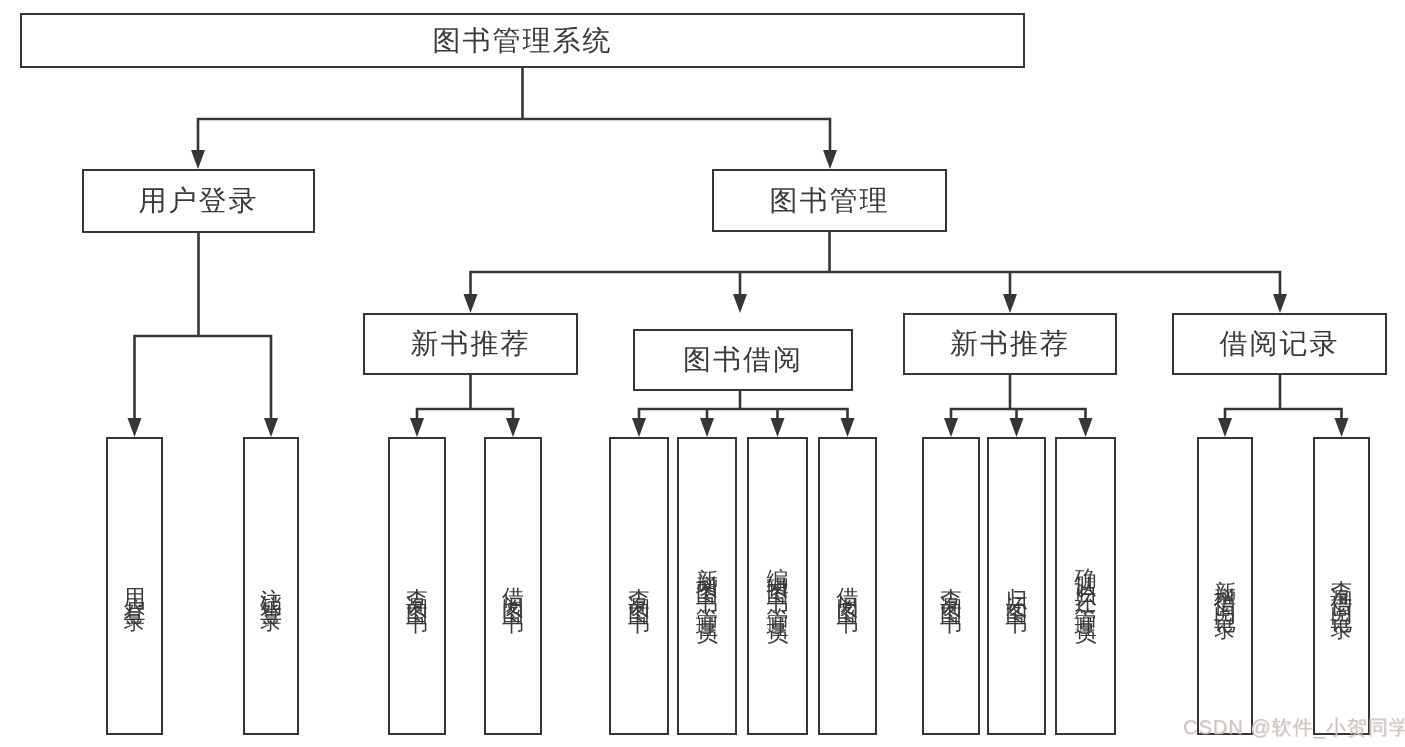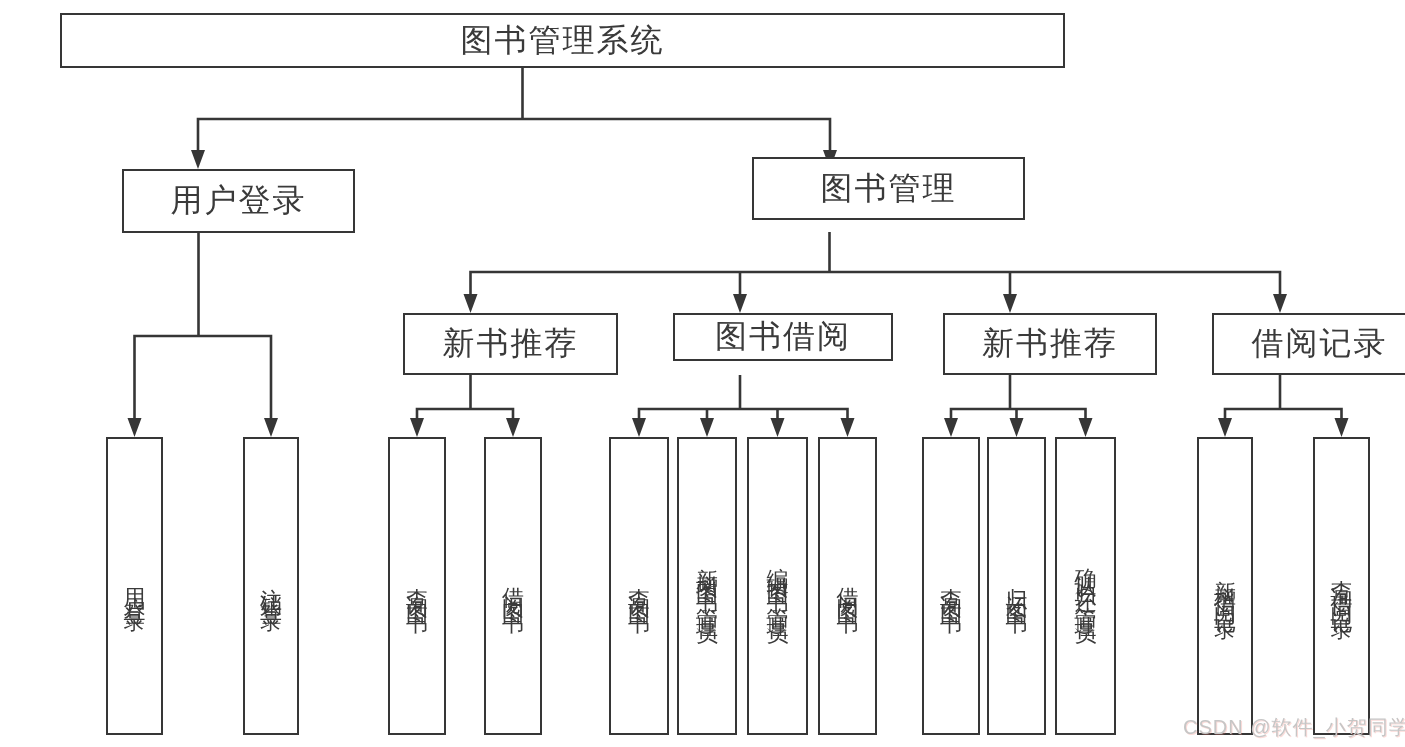--- a/index.html
+++ b/index.html
@@ -10,35 +10,35 @@
     position:absolute;
     box-sizing:border-box;
     background:#ffffff;
     border:2.6px solid #363636;
     color:#3a3a3a;
     z-index:2;
     display:flex;
     align-items:center;
     justify-content:center;
   }
-  .h{font-size:32px;letter-spacing:2px;white-space:nowrap;margin-left:40px;}
+  .h{font-size:28px;letter-spacing:2px;white-space:nowrap;}
   .v span{
     writing-mode:vertical-rl;
     text-orientation:mixed;
     font-size:22px;
     letter-spacing:8px;
     line-height:1;
     white-space:nowrap;
   }
   
   #b-root{left:20px;top:13px;width:1005px;height:55px;}
   #b-user{left:82px;top:169px;width:233px;height:64px;}
-  #b-mgmt{left:712px;top:157px;width:273px;height:63px;}
+  #b-mgmt{left:712px;top:169px;width:235px;height:63px;}
   #b-rec{left:363px;top:313px;width:215px;height:62px;}
-  #b-bb{left:633px;top:313px;width:220px;height:48px;}
+  #b-bb{left:633px;top:329px;width:220px;height:62px;}
   #b-cur{left:903px;top:313px;width:214px;height:62px;}
   #b-rcd{left:1172px;top:313px;width:215px;height:62px;}
   .leaf{top:437px;height:298px;}
   #v1{left:106px;width:57px;}
   #v2{left:243px;width:56px;}
   #v3{left:388px;width:58px;}
   #v4{left:484px;width:58px;}
   #v5{left:609px;width:60px;}
   #v6{left:677px;width:60px;}
   #v7{left:747px;width:61px;}

